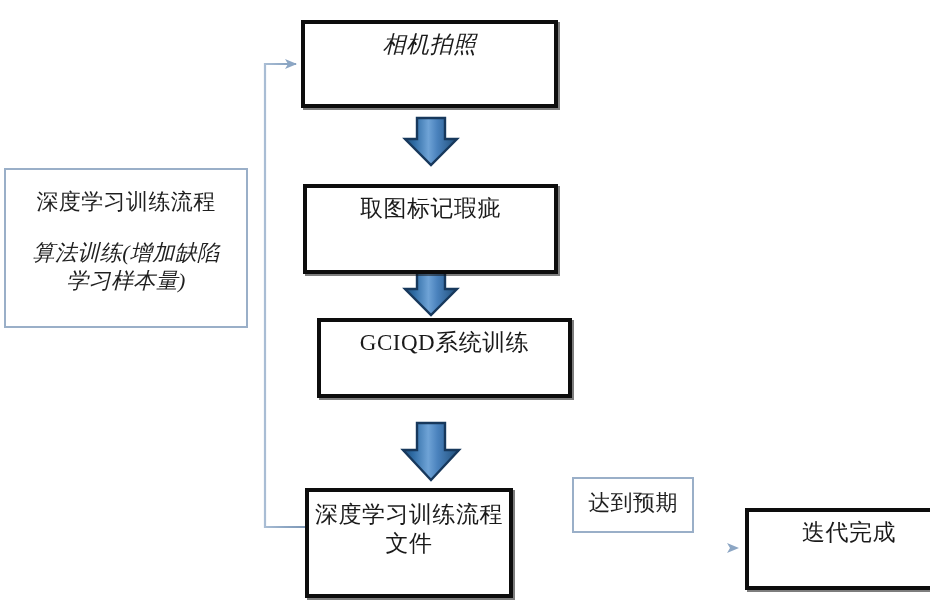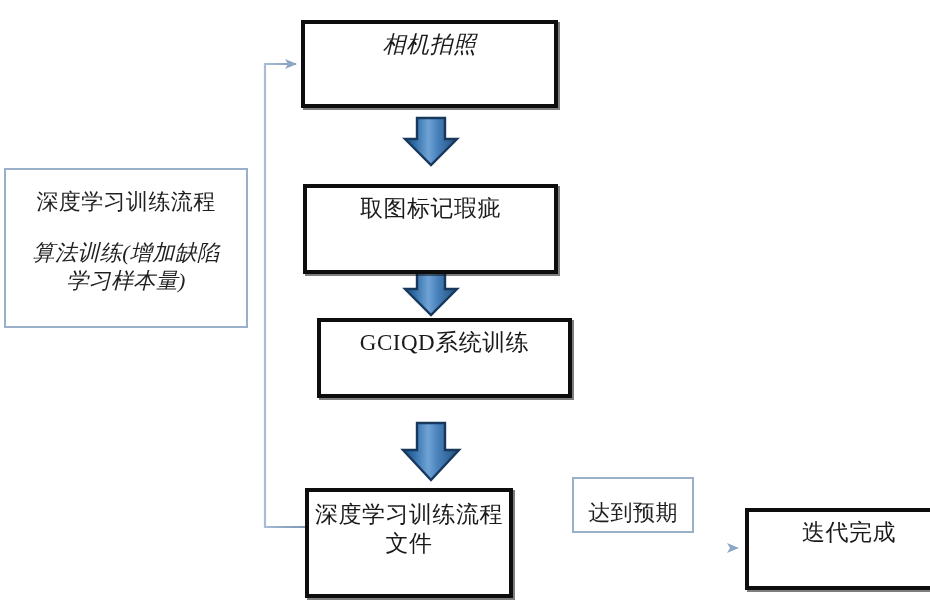--- a/index.html
+++ b/index.html
@@ -126,21 +126,21 @@
 
   <div class="proc-box" style="left:317px; top:318px; width:255px; height:80px;">
     <div class="box-text">GCIQD系统训练</div>
   </div>
 
   <div class="proc-box" style="left:305px; top:488px; width:208px; height:110px;">
     <div class="box-text" style="top:8px;">深度学习训练流程
 文件</div>
   </div>
 
-  <div class="note-box" style="left:572px; top:477px; width:122px; height:56px; padding-top:20px;">
+  <div class="note-box" style="left:572px; top:477px; width:122px; height:56px; padding-top:10px;">
     <div class="note-line">达到预期</div>
   </div>
 
   <div class="proc-box" style="left:745px; top:508px; width:208px; height:82px;">
     <div class="box-text">迭代完成</div>
   </div>
 
 </div>
 
 </body></html>

